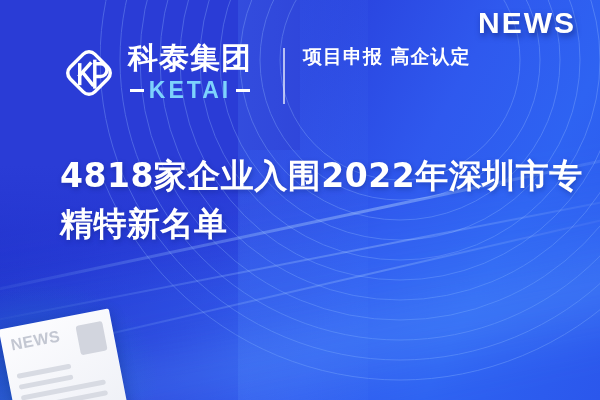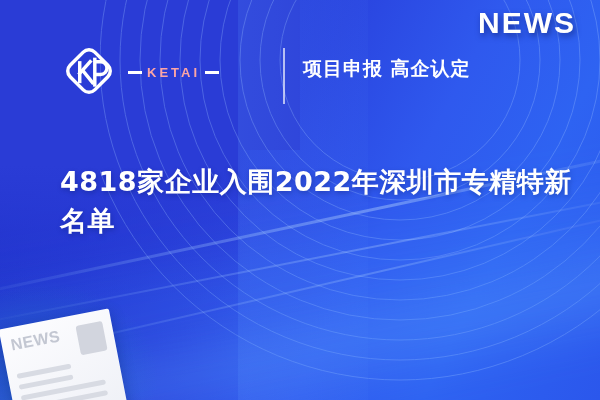--- a/index.html
+++ b/index.html
@@ -124,22 +124,22 @@
     letter-spacing: 1px;
     line-height: 1.05;
     font-family: "DejaVu Sans", "Liberation Sans", sans-serif;
   }
   .wordmark-en-row {
     display: flex; align-items: center; gap: 5px;
     margin-top: 3px;
   }
   .wm-dash { width: 14px; height: 3px; background: #fff; }
   .wordmark-en {
-    color: #fca5a5;
-    font-size: 13px;
+    color: #7dd3fc;
+    font-size: 23px;
     font-weight: 700;
     letter-spacing: 3px;
     font-family: "Liberation Sans", sans-serif;
   }
 
   .divider {
     position: absolute;
     left: 283px; top: 48px;
     width: 2px; height: 56px;
     background: rgba(255,255,255,.65);
@@ -150,21 +150,21 @@
     left: 303px; top: 40px;
   }
   .tagline-main {
     color: #ffffff;
     font-size: 27px;
     letter-spacing: 2px;
     line-height: 1.25;
     font-family: "DejaVu Sans", "Liberation Sans", sans-serif;
   }
   .tagline-sub {
-    margin-top: 16px;
+    margin-top: 4px;
     color: #ffffff;
     font-size: 19px;
     letter-spacing: 1px;
     font-family: "DejaVu Serif", "Liberation Serif", serif;
     font-weight: 700;
   }
 
   .news-badge {
     position: absolute;
     right: 24px; top: 6px;
@@ -175,27 +175,26 @@
     font-family: "Liberation Sans", sans-serif;
     text-shadow: 2px 3px 6px rgba(10,20,90,.55);
   }
 
   
   .headline {
     position: absolute;
     left: 60px; top: 152px;
     width: 530px;
     color: #ffffff;
-    font-size: 27px;
+    font-size: 33px;
     font-weight: 700;
     line-height: 1.45;
     letter-spacing: .5px;
     font-family: "DejaVu Sans", "Liberation Sans", sans-serif;
     text-shadow: 1px 2px 5px rgba(10,25,100,.35);
-    margin-top: 10px;
   }
 
   
   .paper {
     position: absolute;
     left: 8px; top: 318px;
     width: 112px; height: 108px;
     transform: rotate(-11deg);
     background: linear-gradient(160deg, #fdfdff 0%, #eef0f6 100%);
     border-radius: 2px;
@@ -274,20 +273,21 @@
             <rect x="20" y="20" width="60" height="60" rx="14" ry="14" stroke="#ffffff" stroke-width="6" fill="none"></rect>
           </g>
           <path d="M34 36 L34 68" stroke="#ffffff" stroke-width="6" stroke-linecap="square"></path>
           <path d="M34 54 L52 34" stroke="#ffffff" stroke-width="6" stroke-linecap="square"></path>
           <path d="M40 50 L56 70" stroke="#ffffff" stroke-width="6" stroke-linecap="square"></path>
           <path d="M60 30 L60 74" stroke="#ffffff" stroke-width="6" stroke-linecap="square"></path>
           <path d="M60 34 h10 a11 11 0 0 1 0 22 h-10" stroke="#ffffff" stroke-width="6" fill="none"></path>
         </svg>
       </span>
       <span class="wordmark">
+        <span class="wordmark-cn">科泰集团</span>
         <span class="wordmark-en-row">
           <span class="wm-dash"></span>
           <span class="wordmark-en">KETAI</span>
           <span class="wm-dash"></span>
         </span>
       </span>
     </div>
 
     <div class="divider"></div>
 

